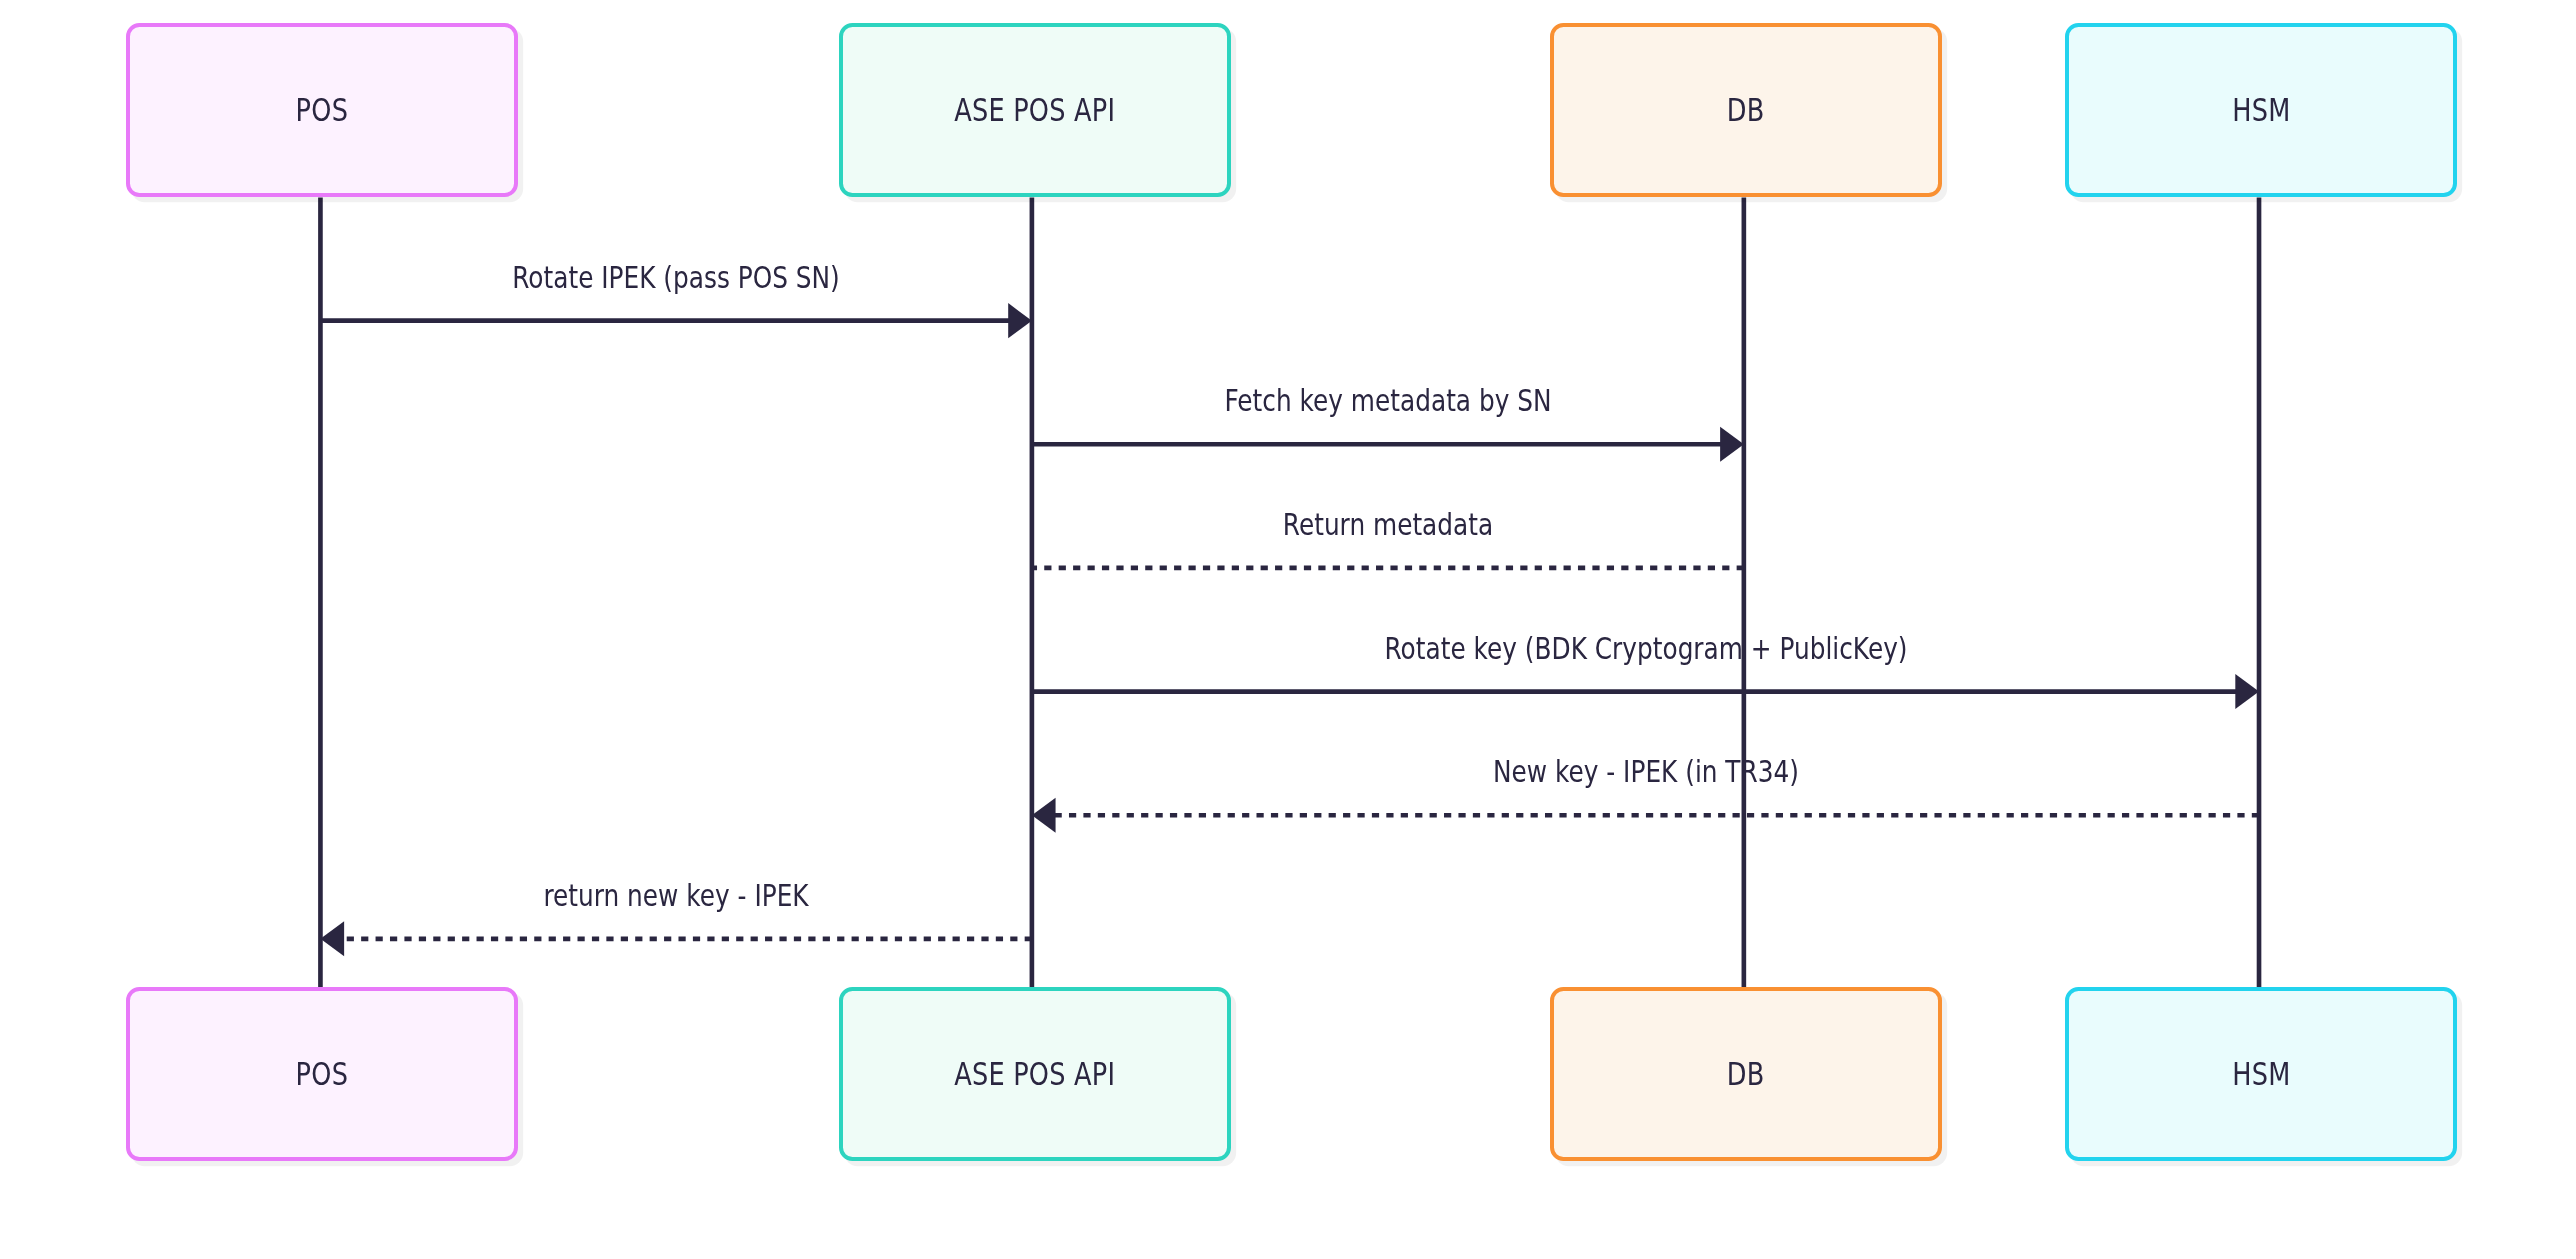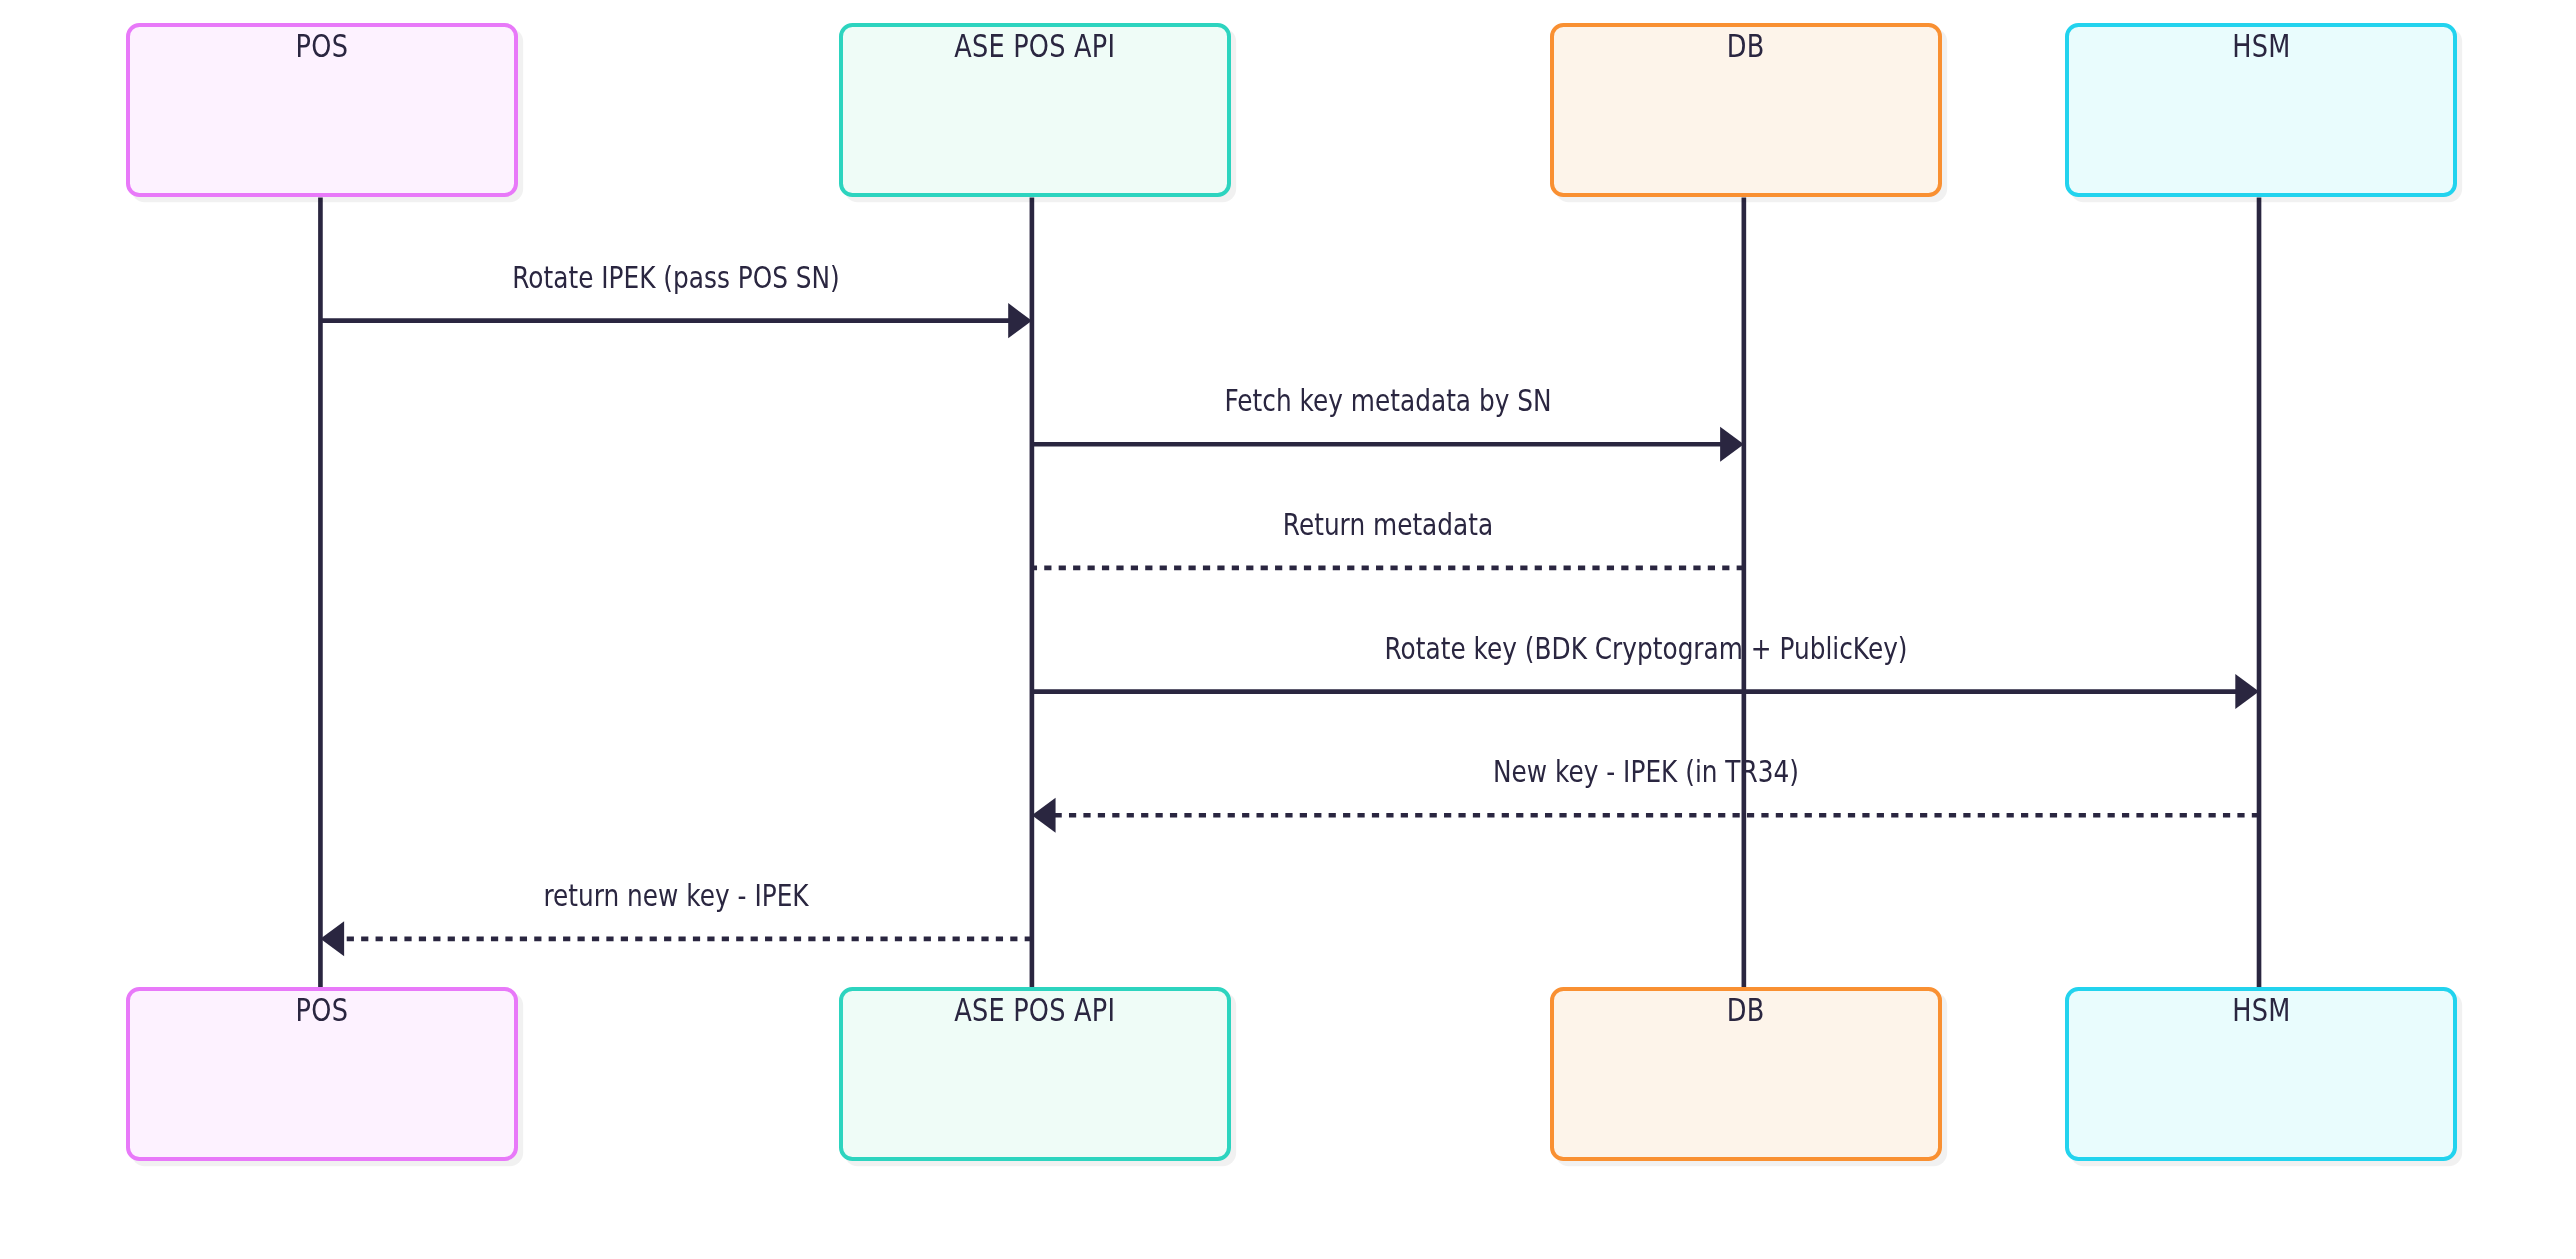--- a/index.html
+++ b/index.html
@@ -26,21 +26,21 @@
     height: 1260px;
     display: block;
   }
   .participant-box {
     position: absolute;
     box-sizing: border-box;
     border-style: solid;
     border-width: 4.6px;
     border-radius: 13.4px;
     display: flex;
-    align-items: flex-start;
+    align-items: center;
     justify-content: center;
     box-shadow: 5.2px 5.2px 0 0 rgba(0,0,0,0.055);
     z-index: 5;
   }
   .participant-label {
     font-size: 32px;
     letter-spacing: 0.3px;
     color: #2a2640;
     font-family: "DejaVu Sans", "Liberation Sans", sans-serif;
     font-weight: 400;

